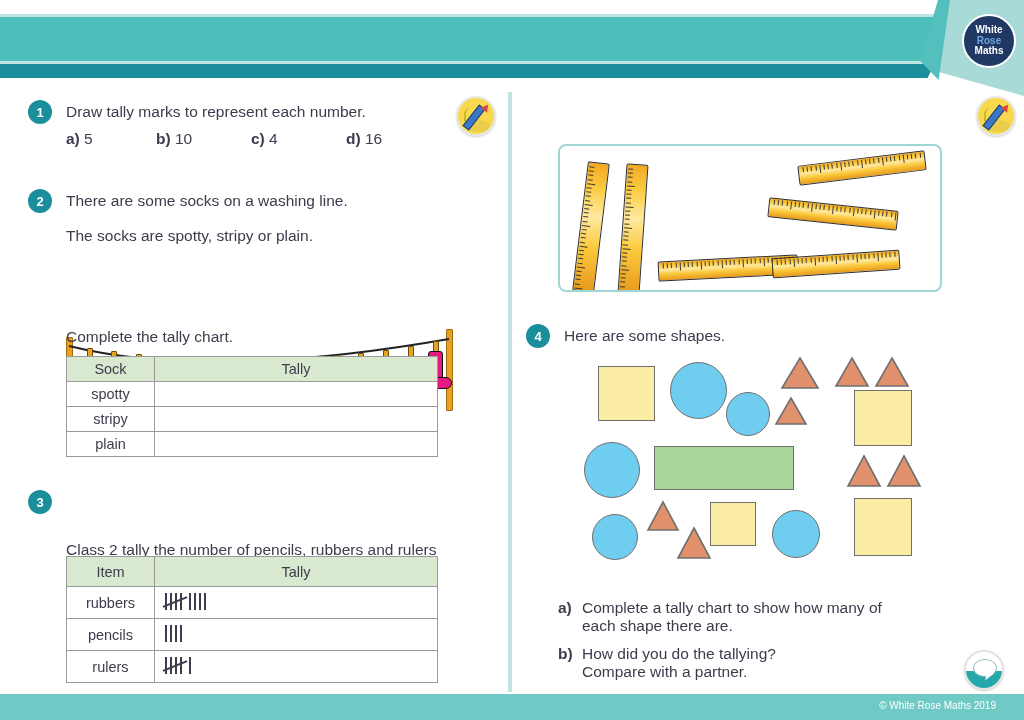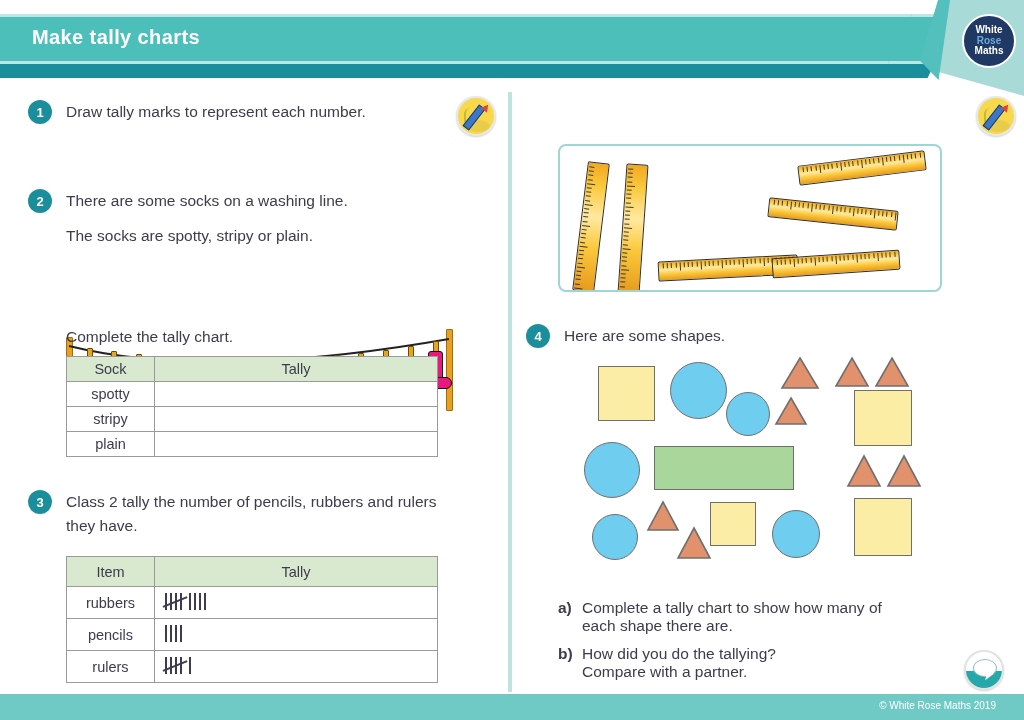--- a/index.html
+++ b/index.html
@@ -73,21 +73,21 @@
   
   .q { position: absolute; }
   .qnum {
     position: absolute; left: 0; top: 0;
     width: 24px; height: 24px; border-radius: 50%;
     background: #1b8e9c; color: #fff;
     font-size: 13px; font-weight: bold;
     display: flex; align-items: center; justify-content: center;
   }
   .qbody { margin-left: 38px; font-size: 15.5px; line-height: 1.5; }
-  .qbody.bigline { line-height: 1.55; }
+  .qbody.bigline { line-height: 1.55; margin-top: 48px; }
 
   .parts { margin-top: 7px; display: flex; }
   .part { font-size: 15.5px; }
   .part b { font-weight: bold; }
   .sub { font-size: 15.5px; display: flex; margin-top: 5px; }
   .sub .lbl { font-weight: bold; width: 24px; flex: none; }
 
   
   table.tally {
     border-collapse: collapse;
@@ -229,37 +229,54 @@
   }
 </style>
 </head>
 <body>
 
 <div class="header-wrap">
   <div class="header-band"></div>
   <div class="header-band-skew"></div>
   <div class="header-underbar"></div>
   <div class="header-underbar-skew"></div>
-  <div class="header-title">Make tally charts</div>
   <div class="logo-ribbon"></div>
   <div class="logo-ribbon-dark"></div>
   <div class="logo-badge">
     <span>White</span>
     <span class="rose">Rose</span>
     <span>Maths</span>
   </div>
 </div>
 
 <div class="divider"></div>
 
 <div class="col-left">
 
   <div class="q" style="left:28px; top:8px; width:440px;">
     <div class="qnum">1</div>
     <div class="qbody">Draw tally marks to represent each number.</div>
+    <div class="parts">
+      <div class="part" style="margin-left:38px; width:90px;">
+        <b>a)</b>
+        <span>5</span>
+      </div>
+      <div class="part" style="width:95px;">
+        <b>b)</b>
+        <span>10</span>
+      </div>
+      <div class="part" style="width:95px;">
+        <b>c)</b>
+        <span>4</span>
+      </div>
+      <div class="part">
+        <b>d)</b>
+        <span>16</span>
+      </div>
+    </div>
   </div>
 
   <div class="pencil-icon" style="left:456px; top:4px;">
     <div class="shade"></div>
     <div class="squig"></div>
     <div class="body"></div>
     <div class="tip"></div>
   </div>
 
   <div class="q" style="left:28px; top:97px; width:450px;">

